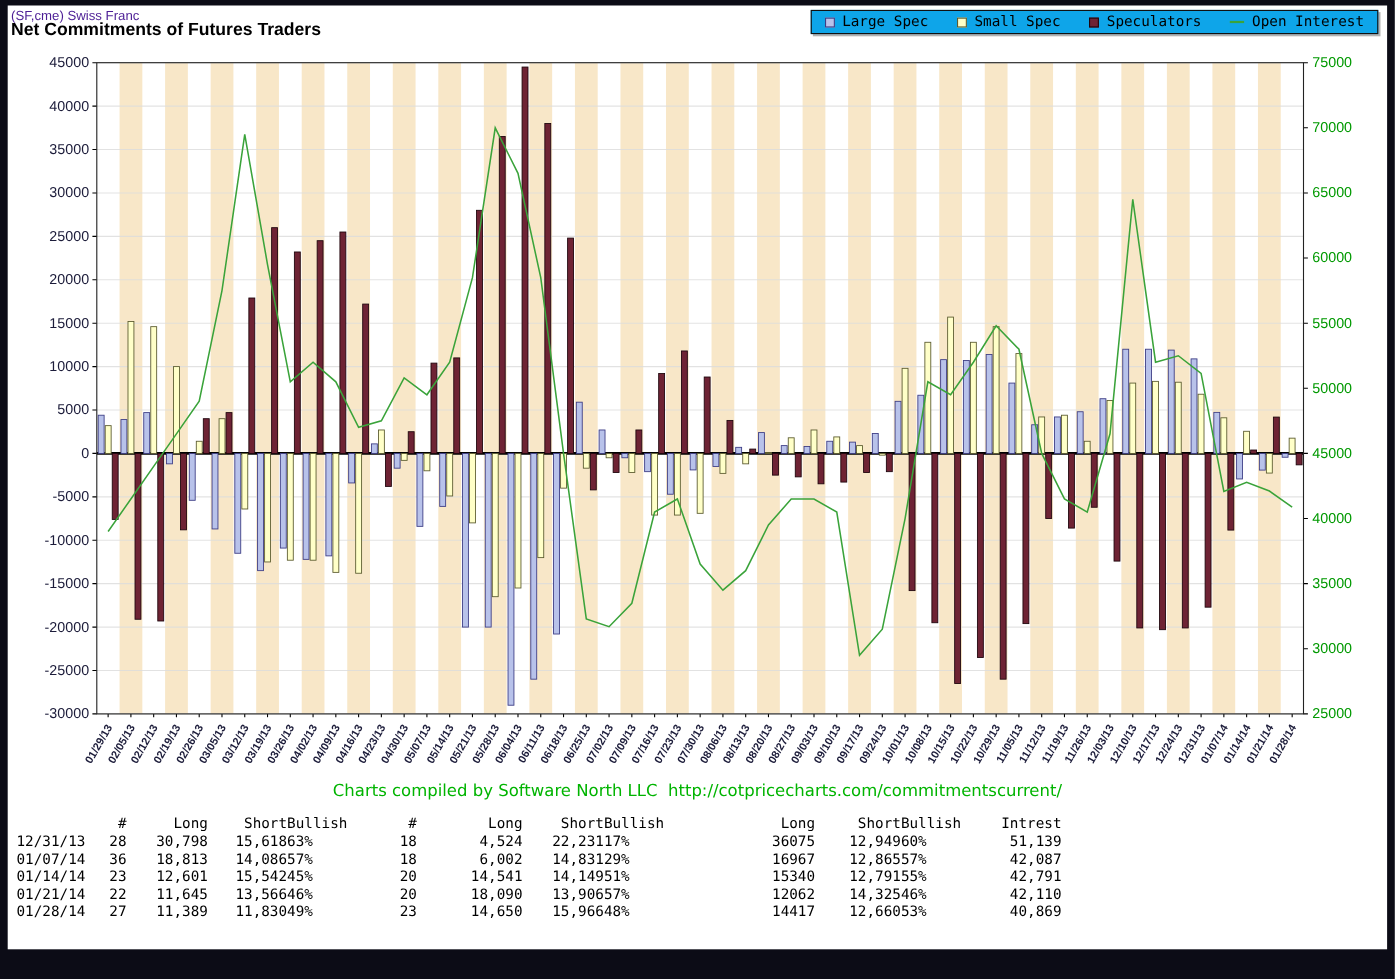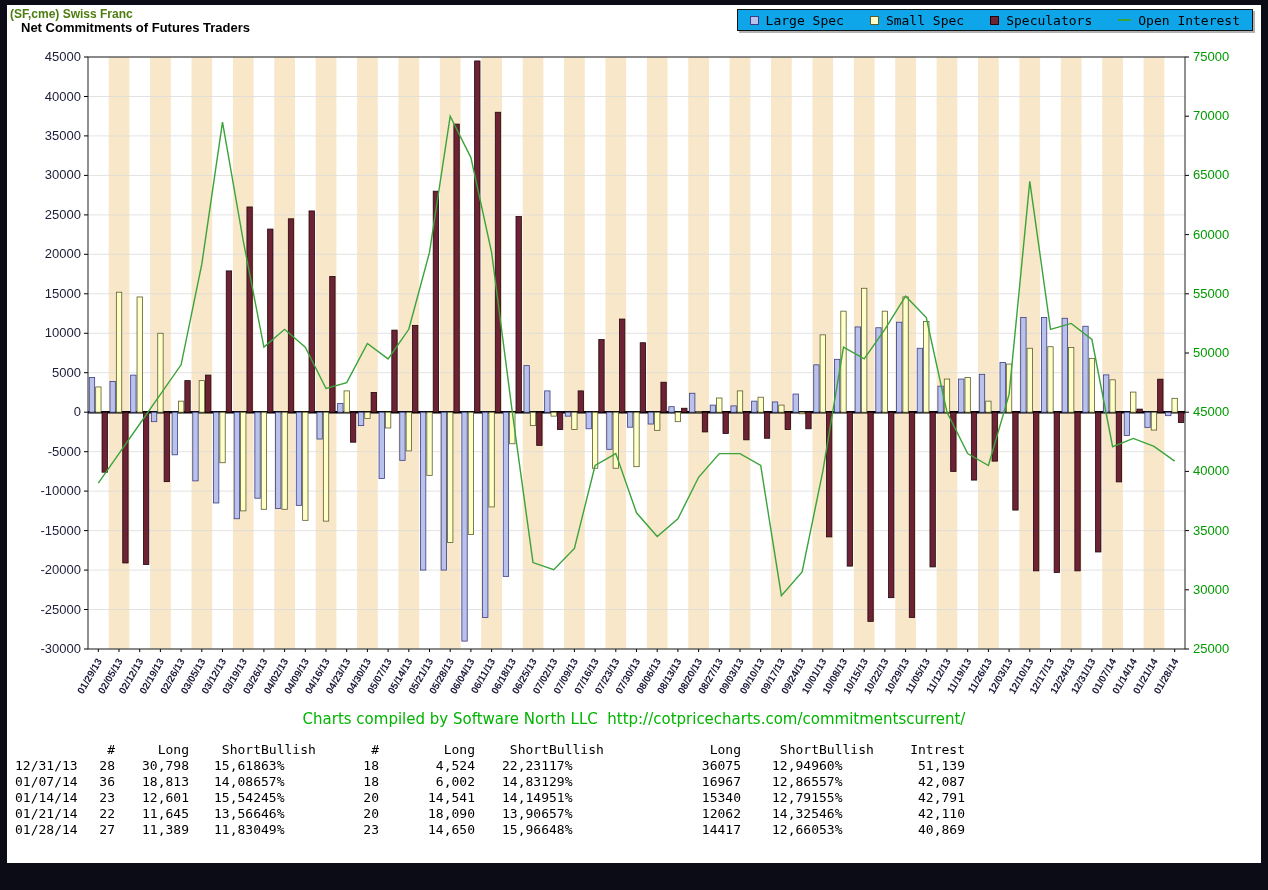--- a/index.html
+++ b/index.html
@@ -1,21 +1,21 @@
 <!DOCTYPE html>
 <html><head>
 <meta charset="utf-8">
 <style>
   * { margin:0; padding:0; box-sizing:border-box; }
   html,body { width:1268px; height:890px; }
   body { background:#0c0c16; position:relative; overflow:hidden; font-family:"Liberation Sans",sans-serif; }
   .frame { position:absolute; left:7px; top:5px; width:1254px; height:858px; background:#ffffff; }
   .titleblock { position:absolute; left:3px; top:2px; line-height:14px; }
-  .title1 { font-size:12px; font-weight:bold; color:#4d7c0f; }
-  .title2 { font-size:13px; font-weight:bold; color:#000;margin-left:11px; }
+  .title1 { font-size:12px; font-weight:normal; color:#4c1d95; }
+  .title2 { font-size:16px; font-weight:bold; color:#000; }
   .legend { position:absolute; top:4px; right:8px; height:22px; display:flex; align-items:center; gap:26px;
             padding:0 12px; background:#0ea5e9; border:1px solid #111;
             font-family:"DejaVu Sans Mono",monospace; font-size:13px; color:#000;
             box-shadow:2px 2px 0 rgba(0,0,0,0.3); }
   .legend-item { display:flex; align-items:center; gap:7px; }
   .swatch-box { width:9px; height:9px; border:1px solid #000; display:inline-block; }
   .swatch-line { width:13px; height:2px; display:inline-block; }
   #cot-chart { position:absolute; left:0; top:0; }
   #cot-chart text { font-family:"Liberation Sans",sans-serif; }
   .attribution { position:absolute; top:705px; left:0; width:100%; text-align:center;

